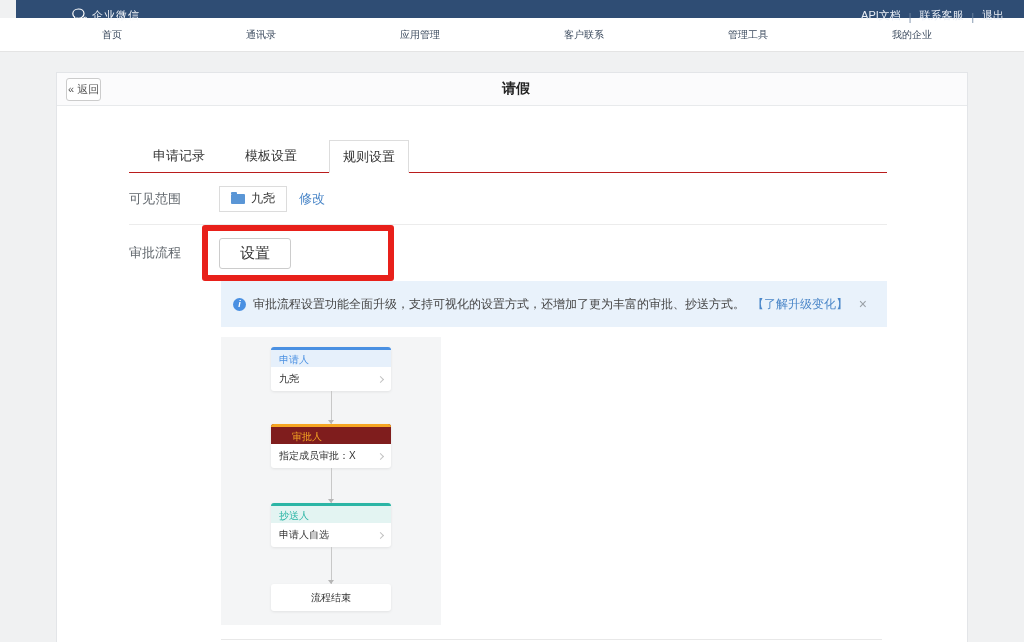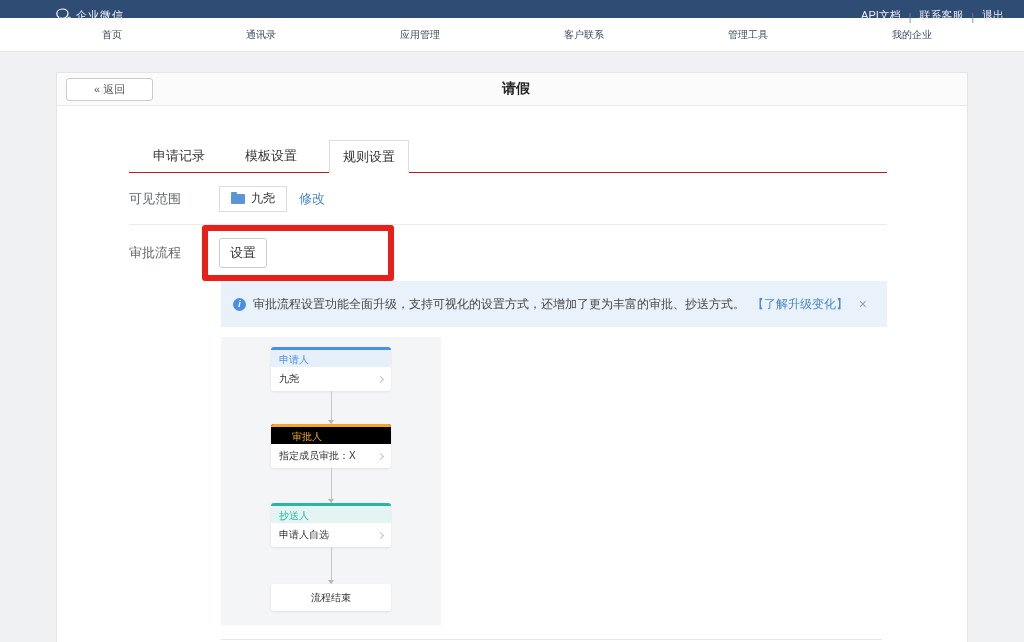--- a/index.html
+++ b/index.html
@@ -5,21 +5,21 @@
   * { margin:0; padding:0; box-sizing:border-box; }
   html,body { width:1024px; height:642px; overflow:hidden; }
   body {
     font-family:"Liberation Sans","DejaVu Sans",sans-serif;
     background:#f0f1f2; color:#333; position:relative;
   }
 
   
   .topbar {
     height:18px; background:#2f4d74; display:flex; align-items:center;
-    padding:12px 12px 0 56px; color:#fff;
+    padding:12px 12px 0 56px; color:#fff;margin-left:16px;
   }
   .logo { display:flex; align-items:center; gap:4px; }
   .logo svg { display:block; }
   .logo-text { font-size:11px; letter-spacing:1px; color:#f2f5f9; }
   .top-links { margin-left:auto; display:flex; align-items:flex-end; font-size:11px; color:#e8edf4; }
   .top-link { padding:0 8px; cursor:pointer; }
   .top-sep { color:#7388a3; font-size:10px; }
 
   
   .navbar {
@@ -33,21 +33,21 @@
   .panel {
     position:absolute; left:56px; top:72px; width:912px; height:600px;
     background:#fff; border:1px solid #e3e5e8;
   }
   .panel-header {
     height:33px; background:#fbfbfc; border-bottom:1px solid #e8eaec;
     display:flex; align-items:center; position:relative;
   }
   .back-btn {
     margin-left:9px; background:#fff; border:1px solid #ccc; border-radius:3px;
-    font-size:11px; color:#555; padding:3px 27px; cursor:pointer;
+    font-size:11px; color:#555; padding:3px 1px; cursor:pointer;
     font-family:inherit;
   }
   .panel-title {
     position:absolute; left:8px; right:0; text-align:center;
     font-size:14px; font-weight:600; color:#222;
   }
   .content { padding:0 80px 0 72px; }
 
   
   .tabs {
@@ -77,21 +77,21 @@
     width:14px; height:10px; background:#5a96d6; border-radius:1px; position:relative;
   }
   .folder-icon::before {
     content:""; position:absolute; top:-2px; left:0; width:6px; height:2px;
     background:#5a96d6; border-radius:1px 1px 0 0;
   }
   .link { color:#4a86c8; font-size:12px; cursor:pointer; text-decoration:none; }
   .edit-link { margin-left:12px; font-size:13px; }
   .setup-btn {
     background:#fff; border:1px solid #ccc; border-radius:3px;
-    font-size:13px; color:#333; padding:5px 10px; cursor:pointer;
+    font-size:15px; color:#333; padding:5px 20px; cursor:pointer;
     font-family:inherit;
   }
 
   
   .annotation-rect {
     position:absolute; left:145px; top:152px; width:192px; height:56px;
     border:6px solid #e8201a; border-radius:3px; z-index:20; pointer-events:none;
   }
 
   
@@ -119,21 +119,21 @@
   }
   .flow-card {
     width:120px; margin:0 auto; background:#fff; border-radius:3px;
     box-shadow:0 1px 3px rgba(0,0,0,0.08); overflow:hidden;
   }
   .card-head {
     height:20px; line-height:20px; padding:0 8px; font-size:10px;
     border-top:3px solid; 
   }
   .card-blue  .card-head { border-color:#4a90e2; background:#e6f0fb; color:#4a90e2; }
-  .card-orange.flow-card .card-head { border-color:#f5a623; background:#000000; color:#f5a623;padding-left:21px; }
+  .card-orange.flow-card .card-head { border-color:#f5a623; background:#7f1d1d; color:#f5a623;padding-left:21px; }
   .card-teal  .card-head { border-color:#2bb5a5; background:#e3f4f2; color:#2bb5a5; }
   .card-body {
     height:24px; padding:0 8px; display:flex; align-items:center;
     justify-content:space-between; font-size:10px; color:#333; cursor:pointer;
   }
   .chev {
     width:5px; height:5px; border-top:1px solid #c2c2c2; border-right:1px solid #c2c2c2;
     transform:rotate(45deg); flex:none;
   }
   .flow-arrow { position:relative; margin:0 auto; width:1px; background:#c8c8c8; }

